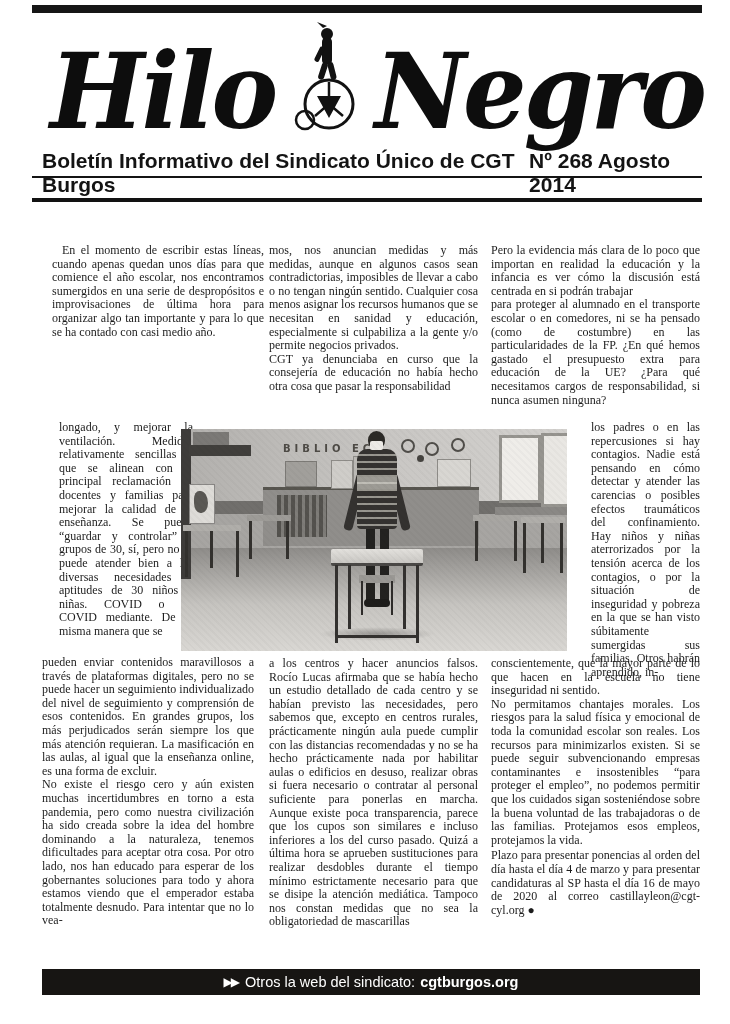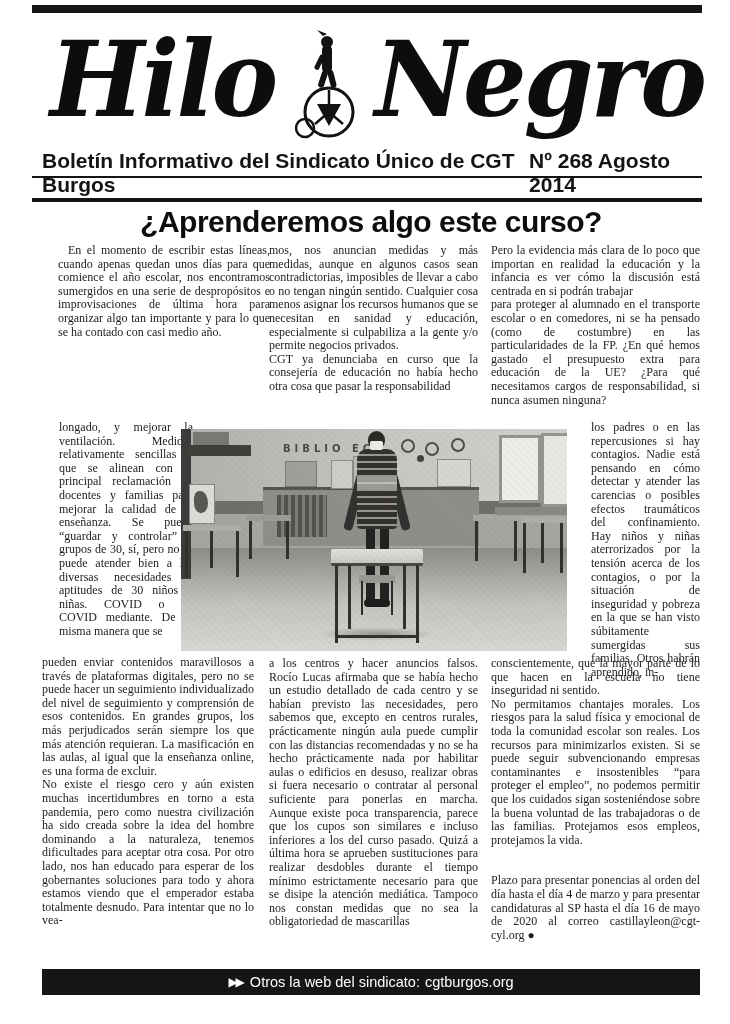--- a/index.html
+++ b/index.html
@@ -1,41 +1,41 @@
 <!DOCTYPE html>
 <html><head>
 <meta charset="utf-8">
 <style>
   html,body{margin:0;padding:0;background:#ffffff;}
   .page{position:relative;width:730px;height:1024px;background:#ffffff;overflow:hidden;
         font-family:"Liberation Serif",serif;color:#1c1c1c;}
   
   .topbar{position:absolute;left:32px;width:670px;top:5px;height:8px;background:#161616;}
   .masthead{position:absolute;left:50px;right:26px;top:30px;height:112px;
-            display:flex;align-items:flex-start;justify-content:space-between;}
+            display:flex;align-items:flex-end;justify-content:space-between;}
   .mast-word{font-family:"DejaVu Serif",serif;font-weight:bold;font-style:italic;
              font-size:100px;line-height:100px;letter-spacing:-3px;color:#0d0d0d;
              transform:scaleY(1.04);white-space:nowrap;}
   .mast-logo{flex:0 0 auto;margin:0 2px;}
   .infoline{position:absolute;left:42px;right:30px;top:149px;display:flex;
             justify-content:space-between;align-items:baseline;
             font-family:"Liberation Sans",sans-serif;font-weight:bold;font-size:21px;color:#141414;}
   .rule-thin{position:absolute;left:32px;right:28px;top:176px;height:2px;background:#141414;}
   .quoteline{position:absolute;left:32px;right:28px;top:180px;height:16px;text-align:center;
              font-family:"Liberation Sans",sans-serif;font-size:12.5px;color:#262626;line-height:16px;}
   .rule-thick{position:absolute;left:32px;right:28px;top:198px;height:4px;background:#121212;}
   .headline{position:absolute;left:42px;right:30px;top:205px;margin:0;text-align:center;
             font-family:"Liberation Sans",sans-serif;font-weight:bold;font-size:30px;
             letter-spacing:-0.5px;color:#0d0d0d;}
   
   .seg{position:absolute;z-index:1;text-align:justify;font-size:12px;line-height:13.6px;}
   .seg p{margin:0;}
   .seg p.indent{text-indent:10px;}
-  .seg p.gap-top{margin-top:27px;}
-  .b-left-top{left:58px;top:244px;width:212px;}
+  .seg p.gap-top{margin-top:2px;}
+  .b-left-top{left:52px;top:244px;width:212px;}
   .b-left-mid{left:59px;top:421px;width:134px;}
   .b-left-bot{left:42px;top:656px;width:212px;}
   .b-mid-top{left:269px;top:244px;width:209px;}
   .b-mid-bot{left:269px;top:657px;width:209px;}
   .b-right-top{left:491px;top:244px;width:209px;}
   .b-right-mid{left:591px;top:421px;width:109px;}
   .b-right-bot{left:491px;top:657px;width:209px;}
   
   .photo{position:absolute;left:181px;top:429px;width:386px;height:222px;z-index:2;
          margin:0;overflow:hidden;background:#b9b7b4;}
@@ -94,21 +94,21 @@
   .mleg1{left:4px;top:16px;height:78px;} .mleg2{left:85px;top:16px;height:78px;}
   .mleg3{left:17px;top:16px;height:64px;} .mleg4{left:72px;top:16px;height:64px;}
   .ph-bar{left:4px;top:86px;width:84px;height:3px;background:#33312f;}
   .ph-grain{left:0;top:0;width:100%;height:100%;
             background:repeating-linear-gradient(45deg,rgba(0,0,0,.025) 0 2px,transparent 2px 5px);}
   
   .footbar{position:absolute;left:42px;right:30px;top:969px;height:26px;background:#171513;
            color:#ffffff;display:flex;align-items:center;justify-content:center;
            font-family:"Liberation Sans",sans-serif;font-size:14.5px;}
   .footbar .arrows{margin-right:7px;font-size:12px;letter-spacing:-2px;}
-  .footbar .site{font-weight:normal;margin-left:5px;}
+  .footbar .site{font-weight:bold;margin-left:5px;}
 </style>
 </head>
 <body>
 
 <div class="page">
 
   <div class="topbar"></div>
 
   <header class="masthead">
     <span class="mast-word">Hilo</span>
@@ -134,21 +134,20 @@
   </header>
 
   <div class="infoline">
     <span>Boletín Informativo del Sindicato Único de CGT Burgos</span>
     <span>Nº 268 Agosto 2014</span>
   </div>
 
   <div class="rule-thin"></div>
   <div class="rule-thick"></div>
 
-  <h1 class="headline">¿Aprenderemos algo este curso?</h1>
 
   <main>
     <div class="seg b-left-top">
       <p class="indent">En el momento de escribir estas líneas, cuando apenas quedan unos días para que comience el año escolar, nos encontramos sumergidos en una serie de despropósitos e improvisaciones de última hora para organizar algo tan importante y para lo que se ha contado con casi medio año.</p>
     </div>
     <div class="seg b-left-mid">
       <p>longado, y mejorar la ventilación. Medidas relativamente sencillas y que se alinean con la principal reclamación de docentes y familias para mejorar la calidad de la enseñanza. Se puede “guardar y controlar” a grupos de 30, sí, pero no se puede atender bien a las diversas necesidades y aptitudes de 30 niños y niñas. COVID o no COVID mediante. De la misma manera que se</p>
     </div>
     <div class="seg b-left-bot">
       <p>pueden enviar contenidos maravillosos a través de plataformas digitales, pero no se puede hacer un seguimiento individualizado del nivel de seguimiento y comprensión de esos contenidos. En grandes grupos, los más perjudicados serán siempre los que más atención requieran. La masificación en las aulas, al igual que la enseñanza online, es una forma de excluir.</p>

